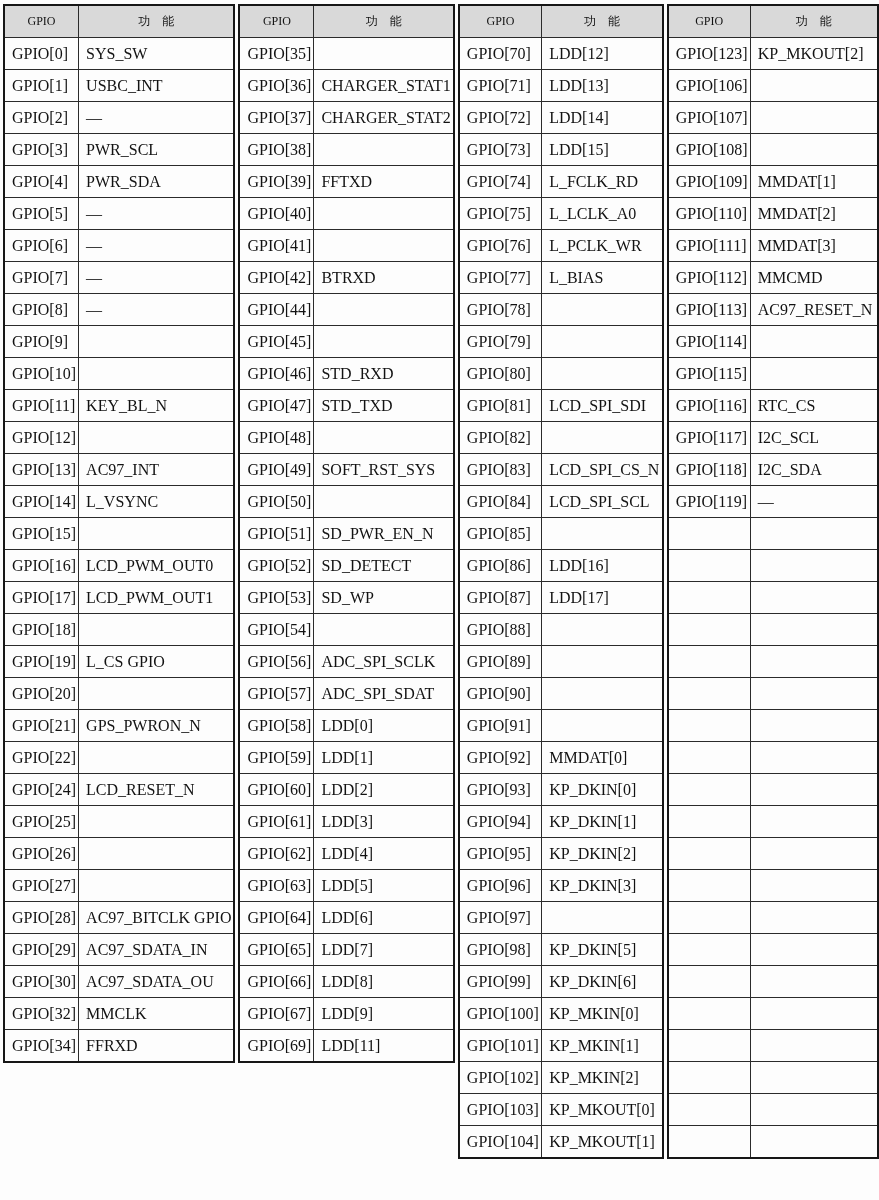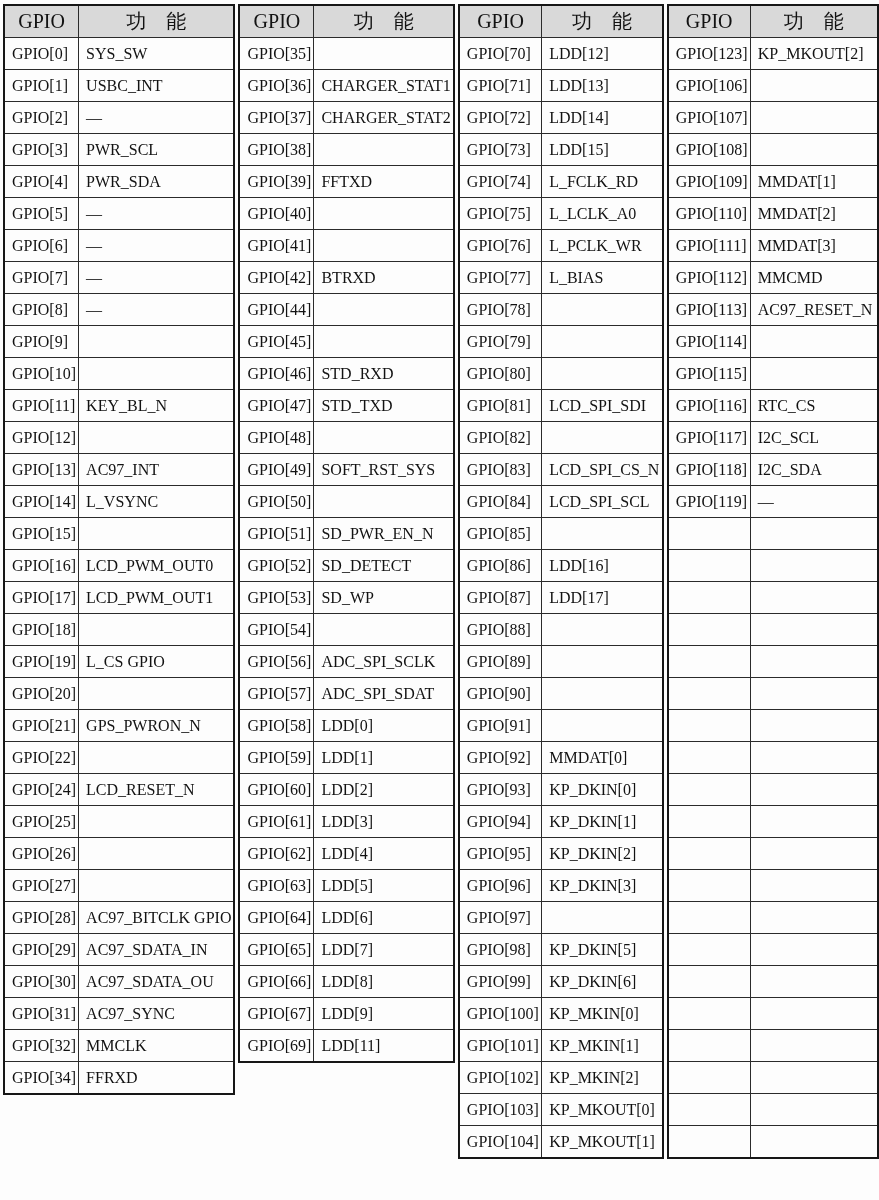--- a/index.html
+++ b/index.html
@@ -32,21 +32,21 @@
     text-align: left;
     white-space: nowrap;
     overflow: hidden;
     vertical-align: middle;
     box-sizing: content-box;
   }
   .grp th {
     background: var(--header-bg, #d9d9d9);
     text-align: center;
     padding: 0 2px;
-    font-size: 20px;
+    font-size: 12px;
   }
   .t1 col.c-gpio { width: 77px; }  .t1 col.c-func { width: 154px; }
   .t2 col.c-gpio { width: 70px; }  .t2 col.c-func { width: 136px; }
   .t3 col.c-gpio { width: 84px; }  .t3 col.c-func { width: 122px; }
   .t4 col.c-gpio { width: 74px; }  .t4 col.c-func { width: 130px; }
 </style>
 </head>
 <body>
 
 <div class="page">
@@ -178,24 +178,20 @@
           </tr>
           <tr>
             <td>GPIO[29]</td>
             <td>AC97_SDATA_IN</td>
           </tr>
           <tr>
             <td>GPIO[30]</td>
             <td>AC97_SDATA_OU</td>
           </tr>
           <tr>
-            <td>GPIO[31]</td>
-            <td>AC97_SYNC</td>
-          </tr>
-          <tr>
             <td>GPIO[32]</td>
             <td>MMCLK</td>
           </tr>
           <tr>
             <td>GPIO[34]</td>
             <td>FFRXD</td>
           </tr>
         </tbody>
     </table>
 

